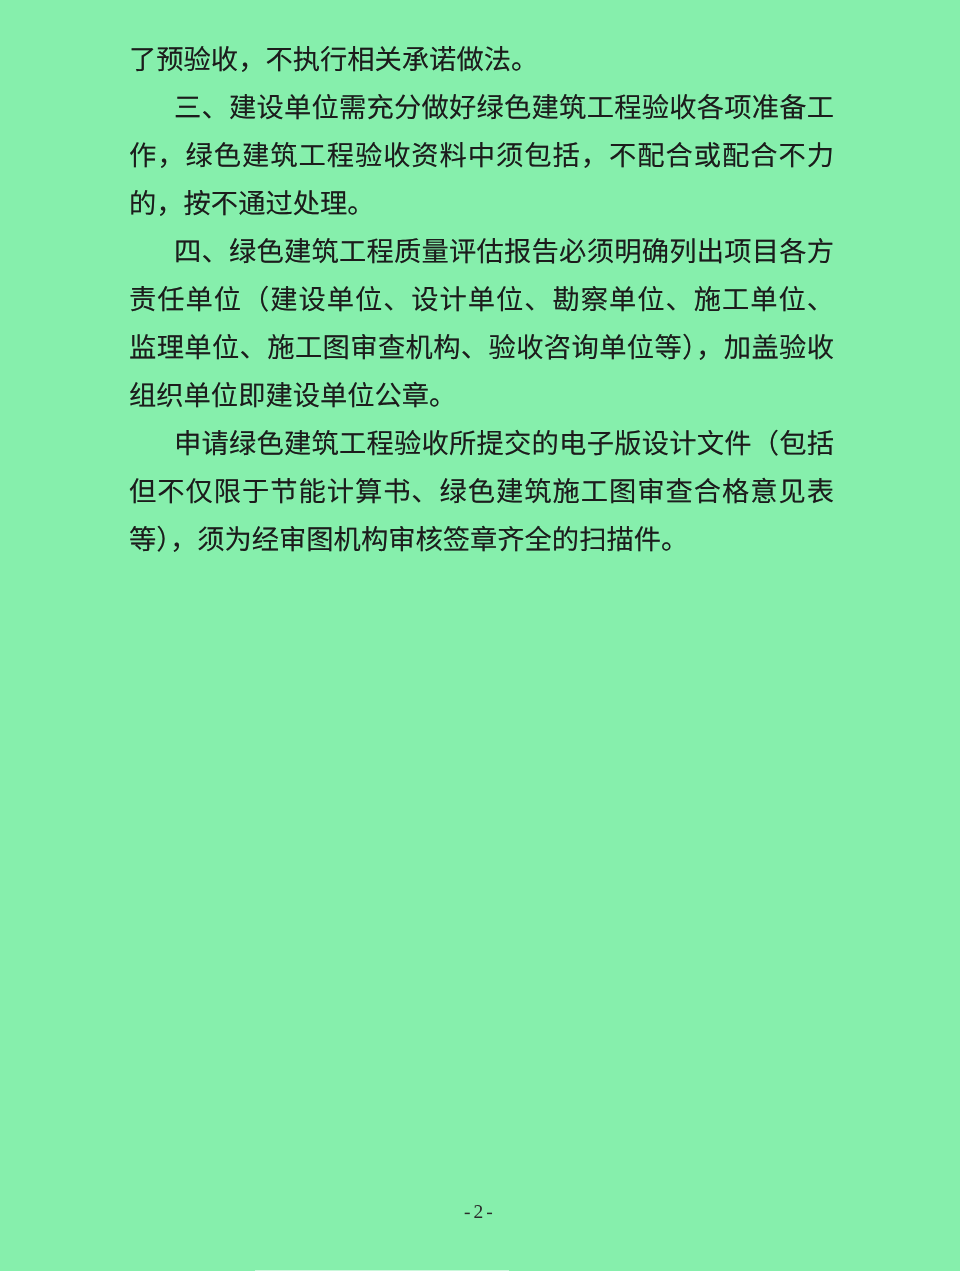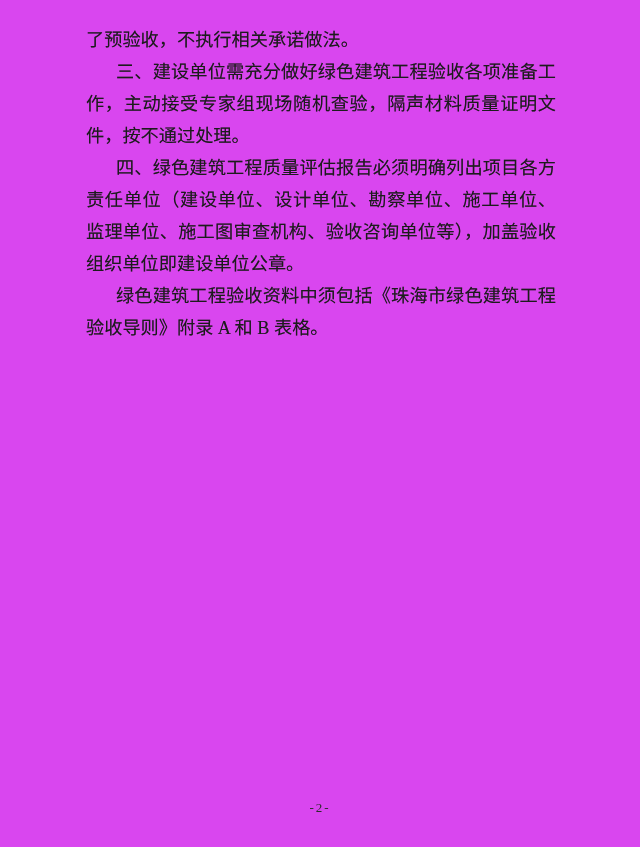--- a/index.html
+++ b/index.html
@@ -4,21 +4,21 @@
 <style>
   html, body {
     margin: 0;
     padding: 0;
     background: #ffffff;
   }
   .page {
     position: relative;
     width: 640px;
     height: 847px;
-    background: #d946ef;
+    background: #86efac;
     overflow: hidden;
     font-family: "Liberation Serif", "DejaVu Serif", serif;
   }
   .text-block {
     position: absolute;
     left: 86px;
     top: 24px;
     width: 470px;
   }
   .para {
@@ -47,18 +47,18 @@
     letter-spacing: 2px;
     color: #2b2b2b;
   }
 </style>
 </head>
 <body>
 
 <div class="page">
   <div class="text-block">
     <p class="para continuation">了预验收，不执行相关承诺做法。</p>
-    <p class="para">三、建设单位需充分做好绿色建筑工程验收各项准备工作，主动接受专家组现场随机查验，隔声材料质量证明文件，按不通过处理。</p>
+    <p class="para">三、建设单位需充分做好绿色建筑工程验收各项准备工作，绿色建筑工程验收资料中须包括，不配合或配合不力的，按不通过处理。</p>
     <p class="para">四、绿色建筑工程质量评估报告必须明确列出项目各方责任单位（建设单位、设计单位、勘察单位、施工单位、监理单位、施工图审查机构、验收咨询单位等），加盖验收组织单位即建设单位公章。</p>
-    <p class="para">绿色建筑工程验收资料中须包括《珠海市绿色建筑工程验收导则》附录 A 和 B 表格。</p>
+    <p class="para">申请绿色建筑工程验收所提交的电子版设计文件（包括但不仅限于节能计算书、绿色建筑施工图审查合格意见表等），须为经审图机构审核签章齐全的扫描件。</p>
   </div>
   <div class="page-number">-2-</div>
 </div>
 
 </body></html>

